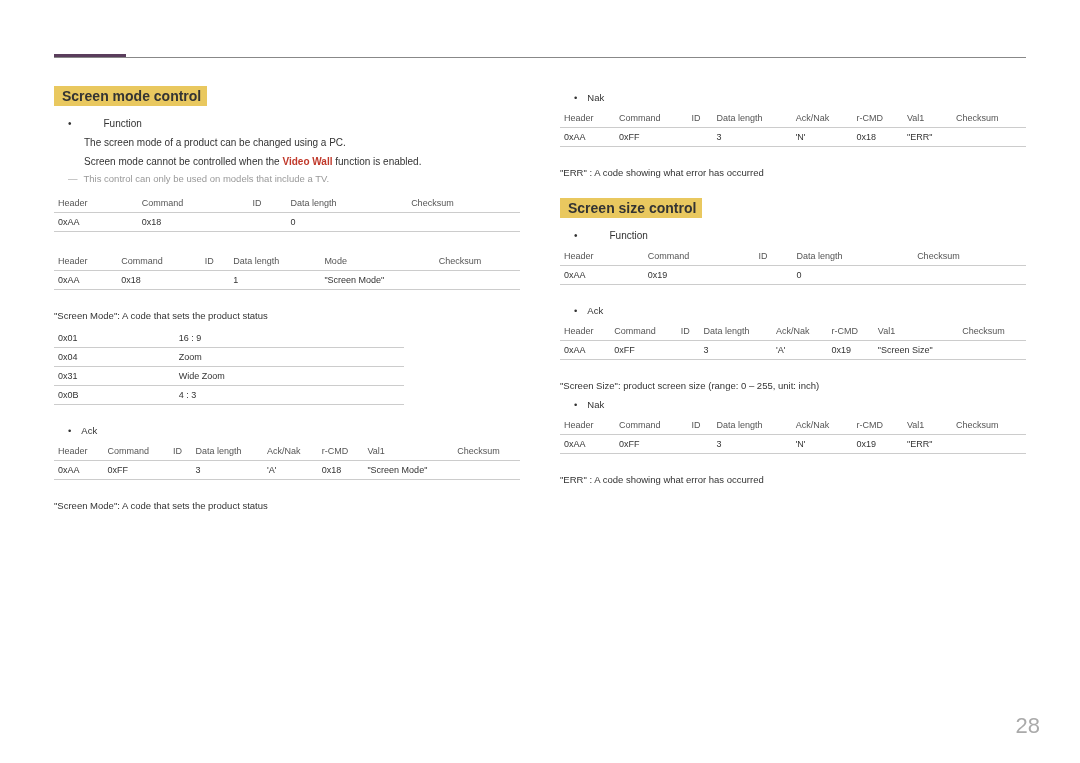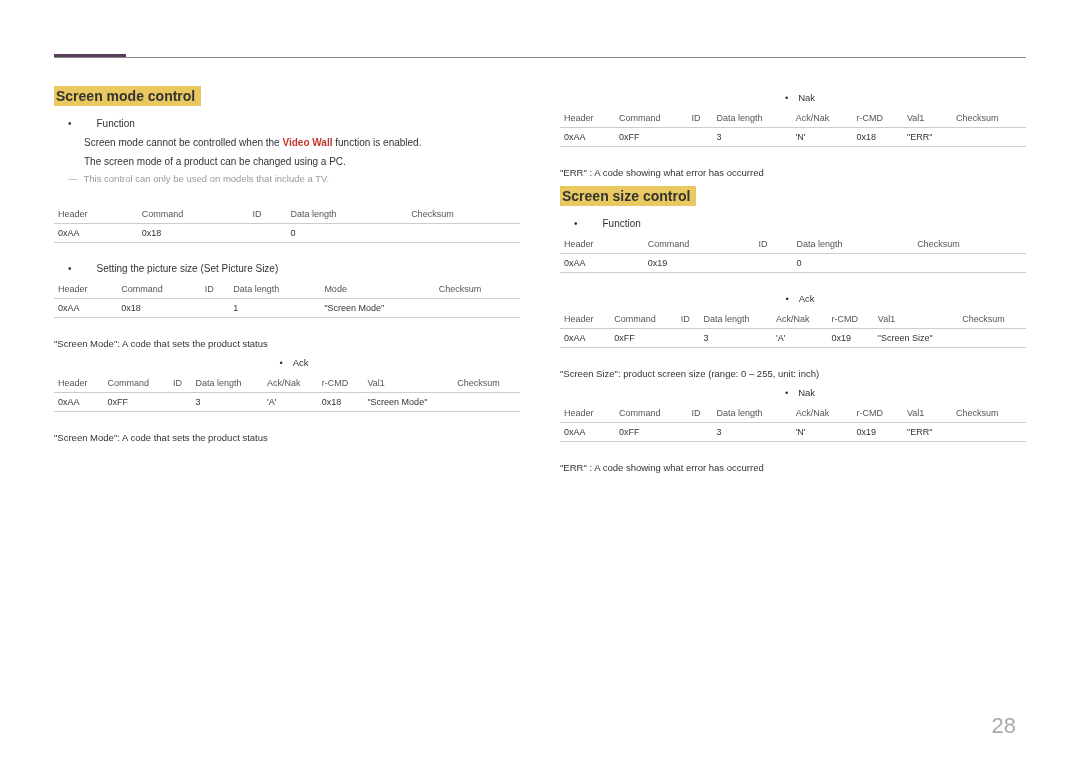--- a/index.html
+++ b/index.html
@@ -32,46 +32,46 @@
     display: flex;
     gap: 40px;
   }
   .col { flex: 1; }
   .section-title {
     display: inline-block;
     background: #e9c85f;
     color: #333;
     font-weight: bold;
     font-size: 14px;
-    padding: 2px 6px 2px 2px;
+    padding: 2px 6px 2px 8px;
     margin-bottom: 12px;
   }
   .bullet-row {
     display: flex;
     align-items: baseline;
-    gap: 19px;
+    gap: 26px;
     margin-bottom: 6px;
   }
   .bullet-dot::before {
     content: "•";
     margin-left: 14px;
     margin-right: 6px;
     color: #333;
   }
   .indent-text {
     margin-left: 30px;
     margin-bottom: 4px;
     line-height: 1.5;
   }
   .red { color: #c0392b; font-weight: bold; }
   .note-line {
     color: #999;
     font-size: 9.5px;
     margin-left: 14px;
-    margin-bottom: 21px;
+    margin-bottom: 10px;
   }
   .note-dash::before {
     content: "―";
     margin-right: 6px;
     color: #aaa;
   }
   table {
     width: 100%;
     border-collapse: collapse;
     font-size: 9px;
@@ -87,30 +87,29 @@
   th { color: #555; }
   .plain-line {
     font-size: 9.5px;
     margin: 6px 0 8px 0;
   }
   .sub-bullet {
     display: flex;
     align-items: baseline;
     margin: 6px 0 6px 14px;
     font-size: 9.5px;
-    justify-content: center;
   }
   .sub-bullet::before {
     content: "•";
     margin-right: 10px;
   }
   .page-num {
     position: absolute;
     bottom: 24px;
-    right: 64px;
+    right: 40px;
     font-size: 22px;
     color: #aaa;
     font-weight: 300;
   }
 </style>
 </head>
 <body>
 
 <div class="page">
   <div class="top-accent"></div>
@@ -118,24 +117,24 @@
 
   <div class="columns">
 
     <div class="col">
       <div class="section-title">Screen mode control</div>
 
       <div class="bullet-row">
         <span class="bullet-dot"></span>
         <span>Function</span>
       </div>
+      <div class="indent-text">The screen mode of a product can be changed using a PC.</div>
       <div class="indent-text">
         <span>Screen mode cannot be controlled when the </span><span class="red">Video Wall</span><span> function is enabled.</span>
       </div>
-      <div class="indent-text">The screen mode of a product can be changed using a PC.</div>
       <div class="note-line note-dash">This control can only be used on models that include a TV.</div>
 
       <table>
         <tbody>
             <tr>
           <th>Header</th>
           <th>Command</th>
           <th>ID</th>
           <th>Data length</th>
           <th>Checksum</th>
@@ -143,24 +142,20 @@
         <tr>
           <td>0xAA</td>
           <td>0x18</td>
           <td></td>
           <td>0</td>
           <td></td>
         </tr>
       </tbody>
         </table>
 
-      <div class="bullet-row">
-        <span class="bullet-dot"></span>
-        <span>Setting the picture size (Set Picture Size)</span>
-      </div>
       <table>
         <tbody>
             <tr>
           <th>Header</th>
           <th>Command</th>
           <th>ID</th>
           <th>Data length</th>
           <th>Mode</th>
           <th>Checksum</th>
         </tr>
@@ -170,20 +165,40 @@
           <td></td>
           <td>1</td>
           <td>"Screen Mode"</td>
           <td></td>
         </tr>
       </tbody>
         </table>
 
       <div class="plain-line">"Screen Mode": A code that sets the product status</div>
 
+      <table style="width:75%">
+        <tbody>
+            <tr>
+              <td>0x01</td>
+              <td>16 : 9</td>
+            </tr>
+        <tr>
+              <td>0x04</td>
+              <td>Zoom</td>
+            </tr>
+        <tr>
+              <td>0x31</td>
+              <td>Wide Zoom</td>
+            </tr>
+        <tr>
+              <td>0x0B</td>
+              <td>4 : 3</td>
+            </tr>
+      </tbody>
+        </table>
 
       <div class="sub-bullet">
           <span>Ack</span>
         </div>
       <table>
         <tbody>
             <tr>
           <th>Header</th>
           <th>Command</th>
           <th>ID</th>
@@ -232,21 +247,21 @@
           <td>3</td>
           <td>'N'</td>
           <td>0x18</td>
           <td>"ERR"</td>
           <td></td>
         </tr>
       </tbody>
         </table>
       <div class="plain-line">"ERR" : A code showing what error has occurred</div>
 
-      <div class="section-title" style="">Screen size control</div>
+      <div class="section-title" style="margin-top:12px">Screen size control</div>
 
       <div class="bullet-row">
         <span class="bullet-dot"></span>
         <span>Function</span>
       </div>
 
       <table>
         <tbody>
             <tr>
           <th>Header</th>

